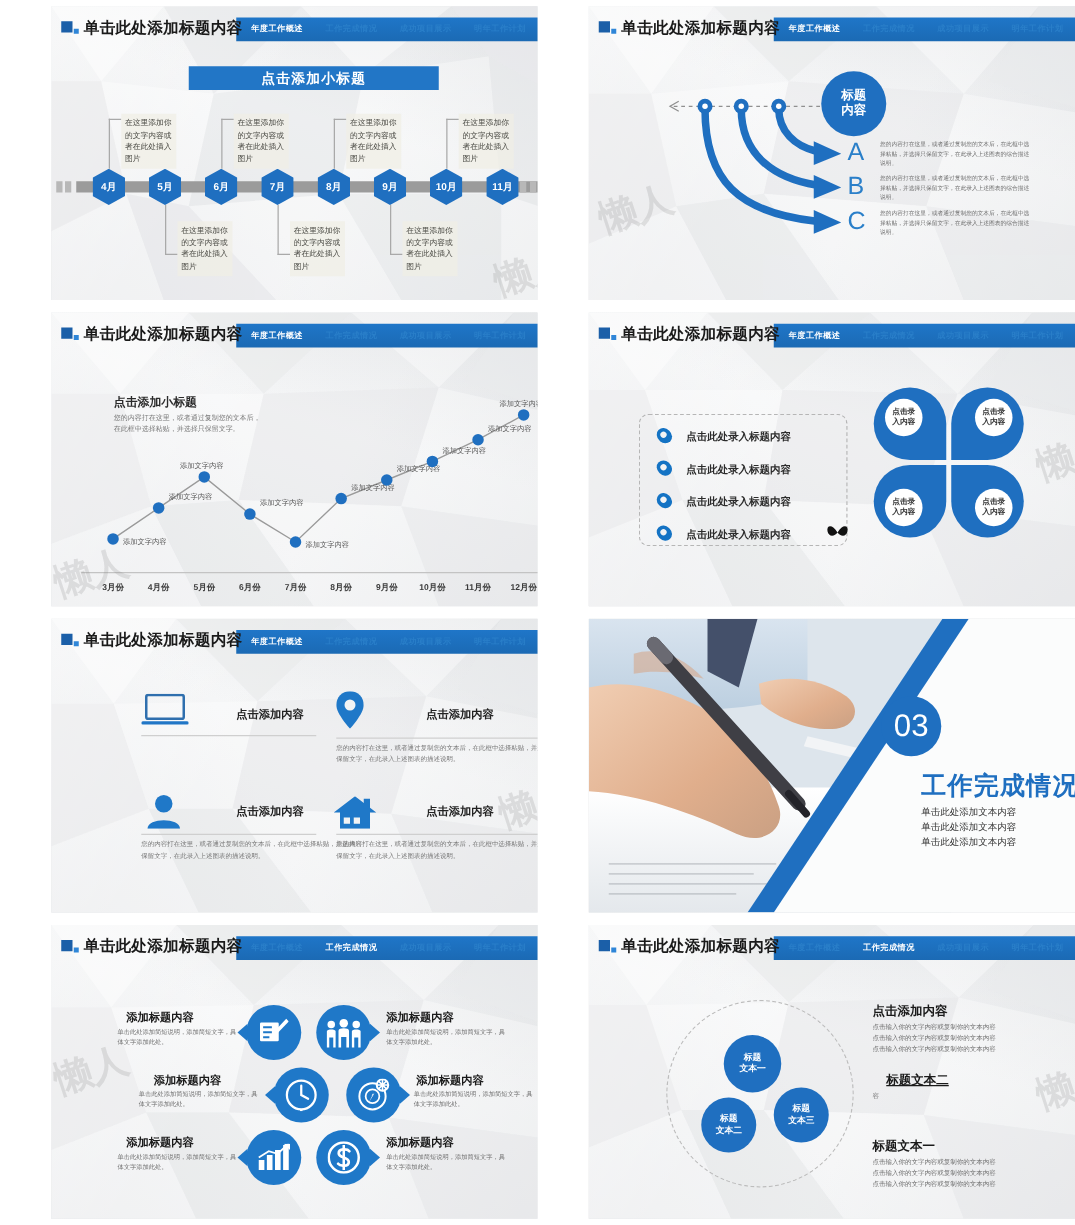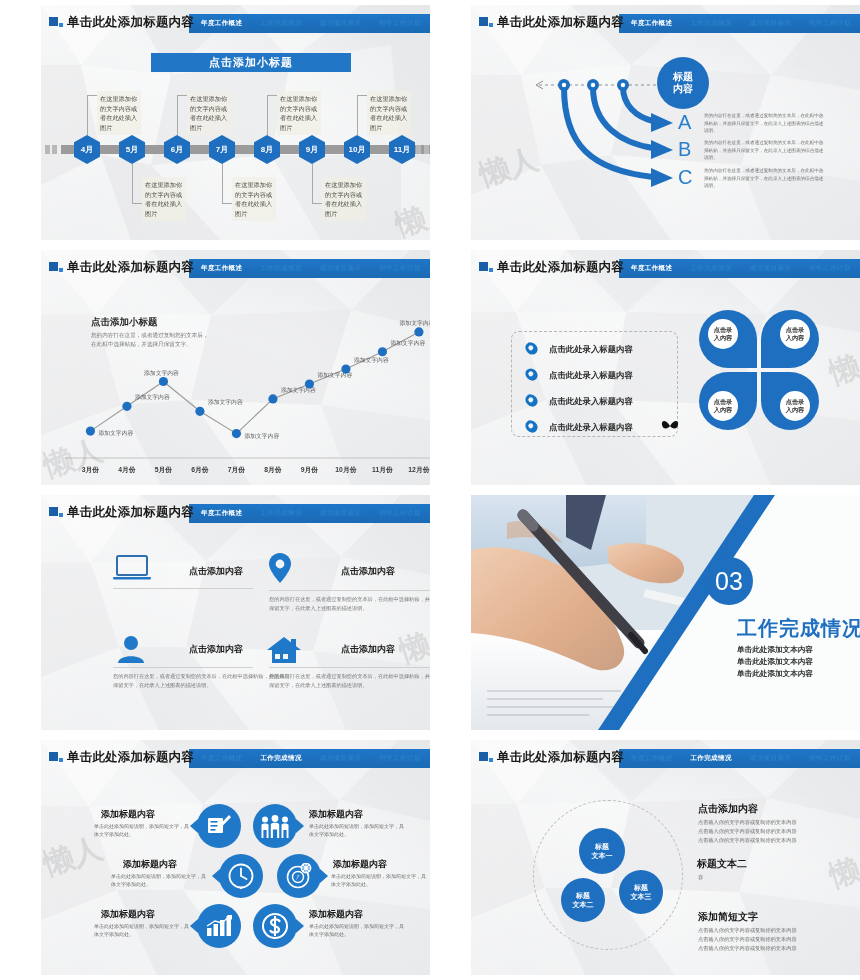--- a/index.html
+++ b/index.html
@@ -57,21 +57,21 @@
   
   .it-t{position:absolute;font-size:9px;font-weight:bold;color:#222;white-space:nowrap;}
   .it-p{position:absolute;font-size:5.2px;line-height:1.7;color:#777;width:178px;}
   .hr{position:absolute;height:1px;background:#cfcfcf;}
   
   .photo{position:absolute;left:0;top:0;width:420px;height:235px;
     background:linear-gradient(160deg,#c9d3dd 0%,#dde4ea 25%,#eef1f4 55%,#f7f8f9 100%);}
   .num{position:absolute;width:48px;height:48px;border-radius:50%;background:#1f6fc0;color:#fff;
     display:flex;align-items:center;justify-content:center;font-size:25px;font-weight:normal;}
   .bigt{position:absolute;font-size:20px;font-weight:bold;color:#1f6fc0;white-space:nowrap;letter-spacing:1px;}
-  .subl{position:absolute;font-size:7.6px;font-weight:bold;color:#333;line-height:1.45;white-space:nowrap;}
+  .subl{position:absolute;font-size:7.6px;font-weight:normal;color:#333;line-height:1.45;white-space:nowrap;}
   
   .bub{position:absolute;width:44px;height:44px;border-radius:50%;background:#1f78c8;}
   .bub i{position:absolute;width:0;height:0;border-top:7px solid transparent;border-bottom:7px solid transparent;}
   .bt{position:absolute;font-size:9px;font-weight:bold;color:#1a1a1a;white-space:nowrap;}
   .bp{position:absolute;font-size:5px;line-height:1.65;color:#6e6e6e;width:98px;}
   
   .ring{position:absolute;border:1px dashed #bdbdbd;border-radius:50%;}
   .cir{position:absolute;border-radius:50%;background:#1f6fc0;color:#fff;display:flex;flex-direction:column;
     align-items:center;justify-content:center;font-size:7px;font-weight:bold;line-height:1.3;}
   .rt{position:absolute;font-size:10px;font-weight:bold;color:#1a1a1a;white-space:nowrap;}
@@ -666,23 +666,23 @@
       </div>
       <div class="cir" style="left:148px;top:130px;width:44px;height:44px;">
         <span>标题</span>
         <span>文本三</span>
       </div>
 
       <div class="rt" style="left:227px;top:62px;">点击添加内容</div>
       <div class="rp" style="left:227px;top:78px;white-space:pre-line;">点击输入你的文字内容或复制你的文本内容
 点击输入你的文字内容或复制你的文本内容
 点击输入你的文字内容或复制你的文本内容</div>
-      <div class="rt" style="left:226px;top:117px;">标题文本二</div>
+      <div class="rt" style="left:238px;top:117px;text-decoration:underline;">标题文本二</div>
       <div class="rp" style="left:227px;top:133px;white-space:pre-line;">容</div>
-      <div class="rt" style="left:227px;top:170px;">添加简短文字</div>
+      <div class="rt" style="left:227px;top:170px;">标题文本一</div>
       <div class="rp" style="left:227px;top:186px;white-space:pre-line;">点击输入你的文字内容或复制你的文本内容
 点击输入你的文字内容或复制你的文本内容
 点击输入你的文字内容或复制你的文本内容</div>
 
       <div class="wm" style="right:2px;top:108px;">懒人</div>
     </div>
   </div>
 
 </div>
 

